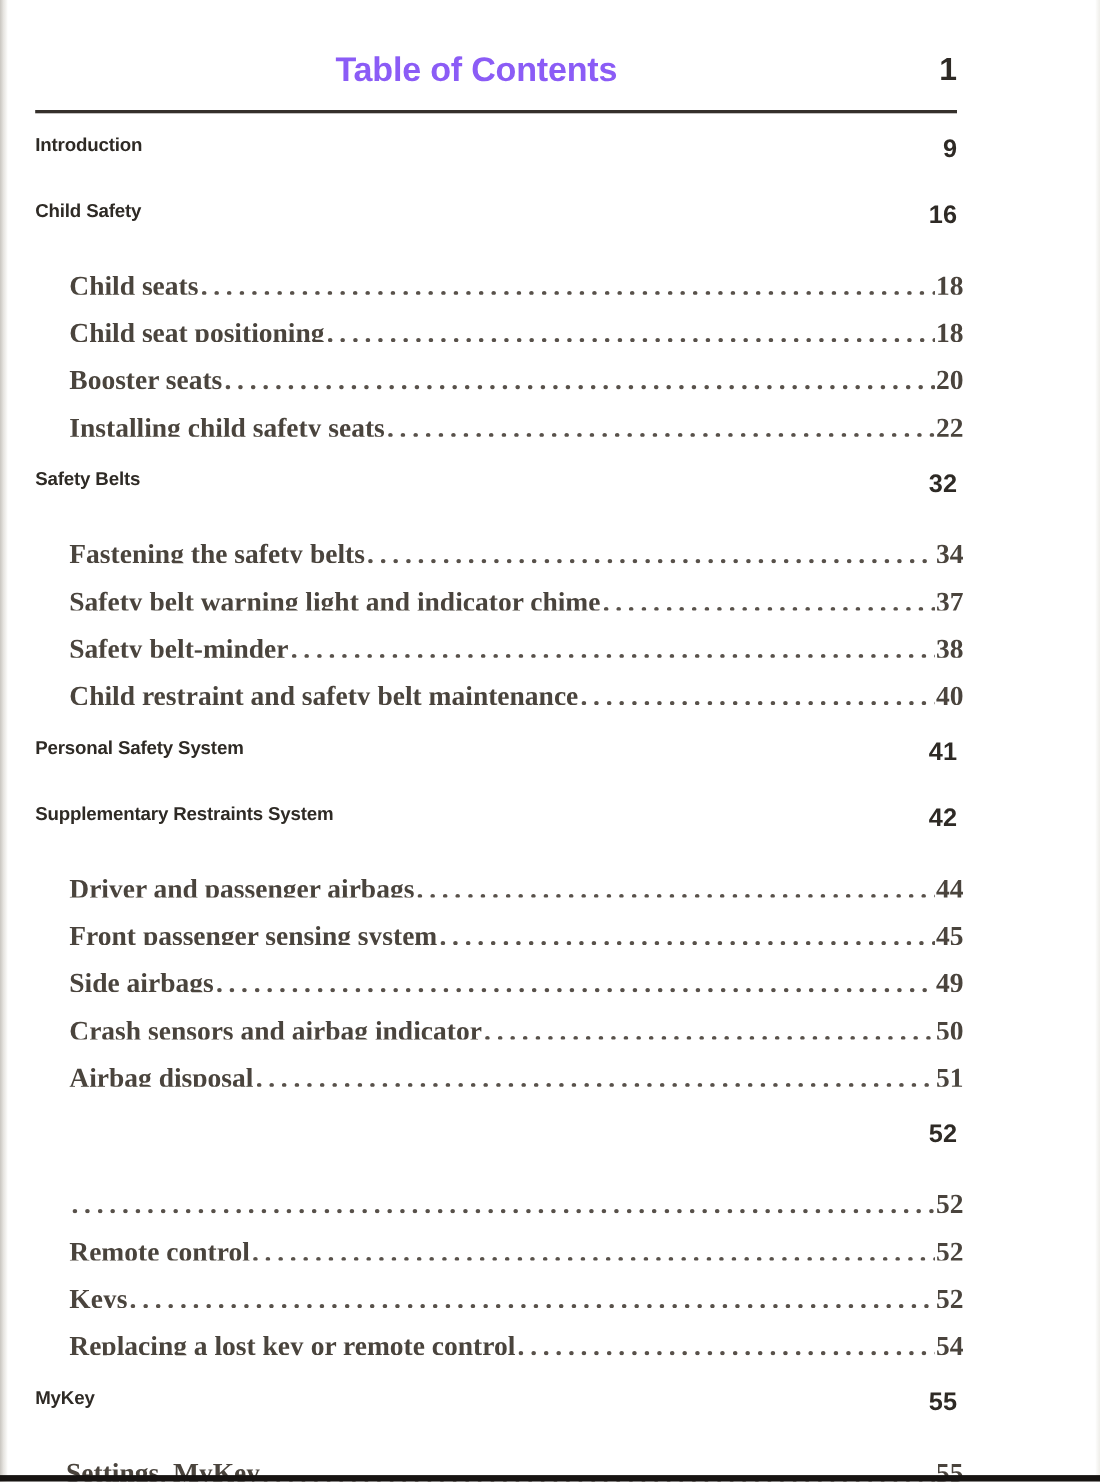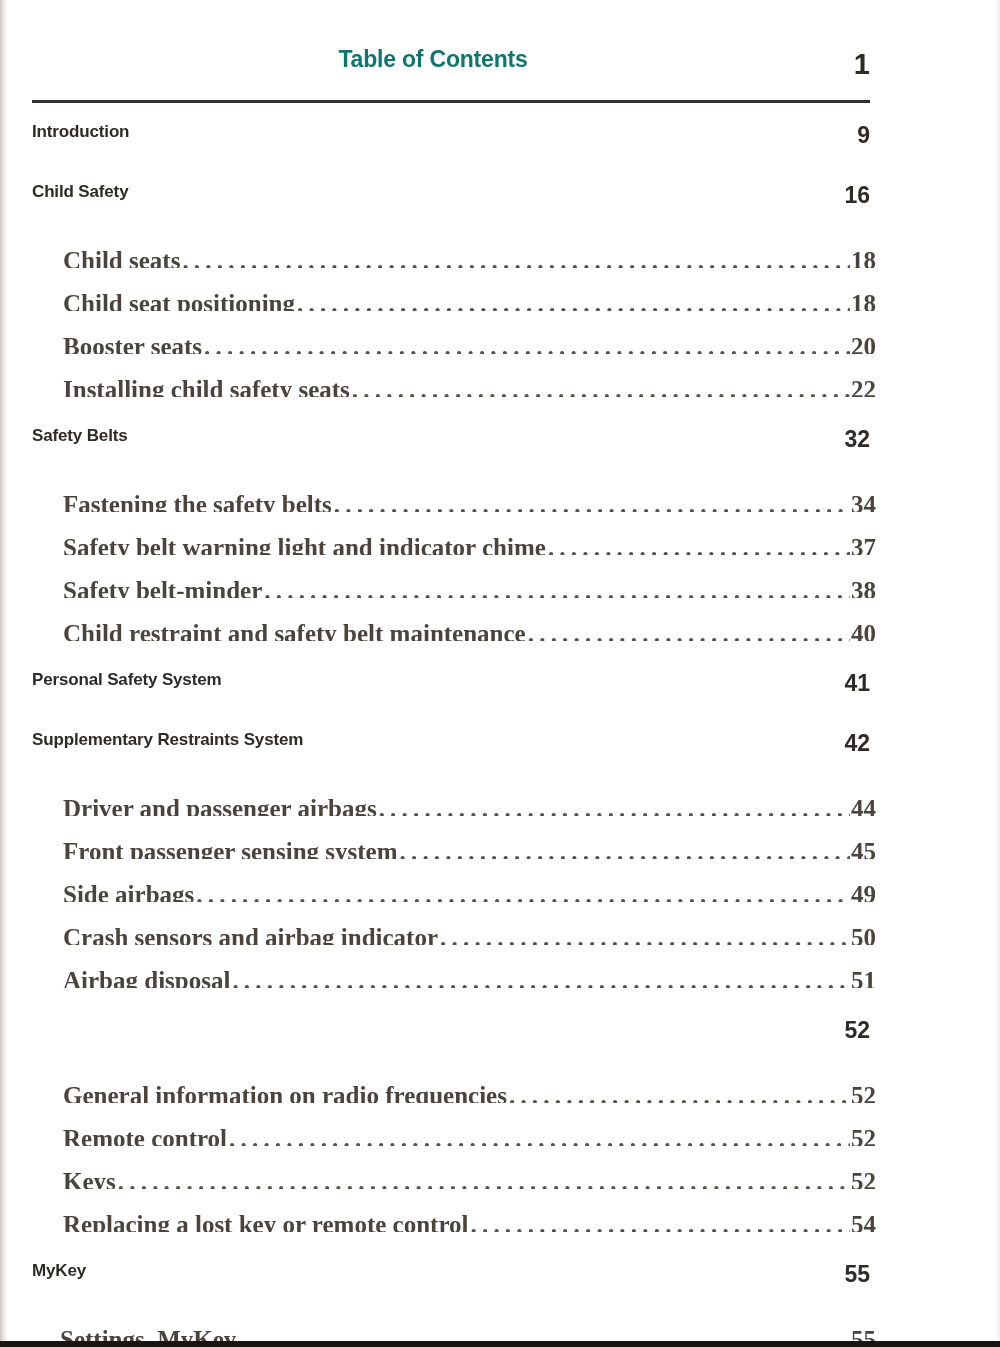--- a/index.html
+++ b/index.html
@@ -49,23 +49,23 @@
     top: 46px;
     width: 838px;
     height: 52px;
   }
   #doc-title {
     position: absolute;
     left: 0;
     right: 0;
     top: 0;
     text-align: center;
-    font-size: 23px;
-    font-weight: bold;
-    color: #0f766e;
+    font-size: 31px;
+    font-weight: bold;
+    color: #8b5cf6;
     letter-spacing: -0.2px;
     padding-right: 36px;
   }
   #header-page-number {
     position: absolute;
     right: 0;
     top: 2px;
     font-size: 29px;
     font-weight: bold;
     color: #2e2a25;
@@ -285,21 +285,20 @@
           </li>
         </ul>
         <div class="gap-after"></div>
       </div>
       <div class="toc-section">
         <div class="section-head">
           <span class="sec-page">52</span>
         </div>
         <ul class="sub-list">
           <li class="sub-entry">
-            <span class="sub-title">General information on radio frequencies</span>
             <span class="leader">........................................................................................................................</span>
             <span class="sub-page">52</span>
           </li>
           <li class="sub-entry">
             <span class="sub-title">Remote control</span>
             <span class="leader">........................................................................................................................</span>
             <span class="sub-page">52</span>
           </li>
           <li class="sub-entry">
             <span class="sub-title">Keys</span>

